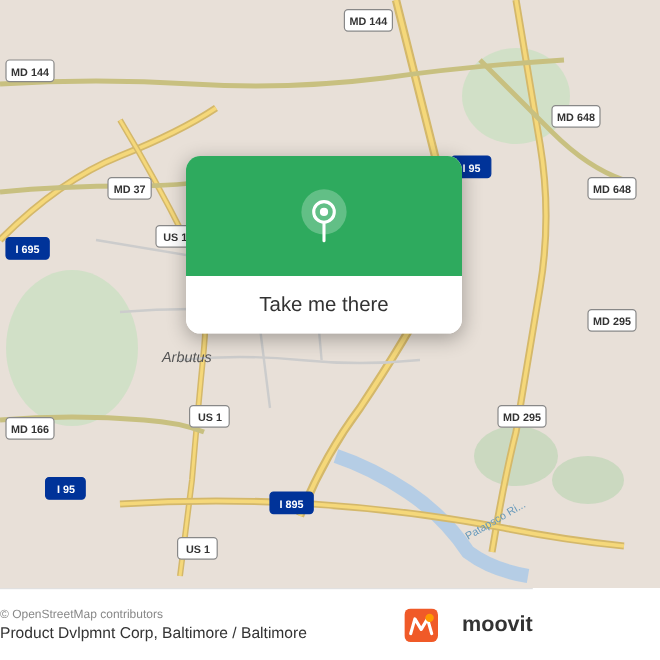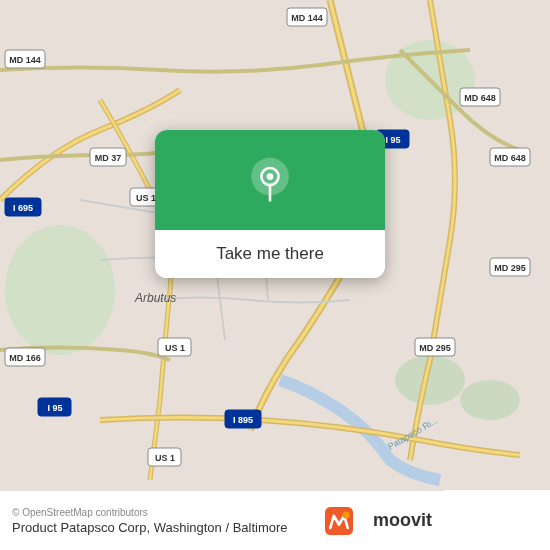--- a/index.html
+++ b/index.html
@@ -69,21 +69,21 @@
     }
 
     
     #footer {
       width: 444px;
       height: 60px;
       background: white;
       display: flex;
       align-items: center;
       justify-content: space-between;
-      padding: 0 12px;
+      padding: 0 0;
       border-top: 1px solid #e0e0e0;
     }
 
     #footer-left {
       display: flex;
       flex-direction: column;
     }
 
     #copyright-text {
       font-size: 10px;
@@ -218,21 +218,21 @@
         <path d="M24 34 Q24 50 24 52" stroke="white" stroke-width="3" fill="none" stroke-linecap="round"></path>
       </svg>
     </div>
     <button id="popup-button">Take me there</button>
   </div>
 </div>
 
 <div id="footer">
   <div id="footer-left">
     <span id="copyright-text">© OpenStreetMap contributors</span>
-    <span id="footer-title">Product Patapsco Corp, Washington / Baltimore</span>
+    <span id="footer-title">Product Dvlpmnt Corp, Baltimore / Baltimore</span>
   </div>
   <div id="moovit-logo">
 
     <svg id="moovit-icon" viewBox="0 0 32 32" xmlns="http://www.w3.org/2000/svg">
       <rect width="32" height="32" rx="6" fill="#f05a28"></rect>
       <path d="M6 24 L10 10 L16 20 L22 10 L26 24" stroke="white" stroke-width="3" fill="none" stroke-linejoin="round" stroke-linecap="round"></path>
       <circle cx="24" cy="9" r="4" fill="#ff9900"></circle>
     </svg>
     <span id="moovit-text">moovit</span>
   </div>

